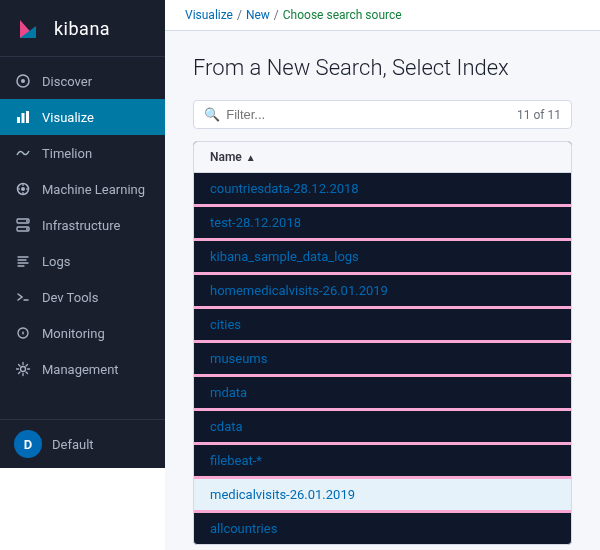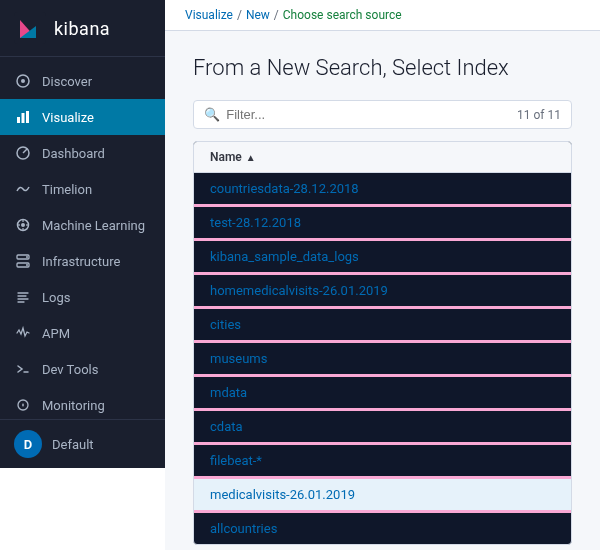--- a/index.html
+++ b/index.html
@@ -206,29 +206,20 @@
             <rect x="2" y="8" width="3" height="6" fill="currentColor"></rect>
             <rect x="6.5" y="4" width="3" height="10" fill="currentColor"></rect>
             <rect x="11" y="2" width="3" height="12" fill="currentColor"></rect>
           </svg>
         </span>
       <span>Visualize</span>
     </div>
       <div class="nav-item">
       <span class="nav-icon">
           <svg width="16" height="16" viewBox="0 0 16 16" fill="none">
-            <circle cx="8" cy="8" r="6" stroke="currentColor" stroke-width="1.5"></circle>
-            <path d="M8 8 L12 4" stroke="currentColor" stroke-width="1.5"></path>
-          </svg>
-        </span>
-      <span>Dashboard</span>
-    </div>
-      <div class="nav-item">
-      <span class="nav-icon">
-          <svg width="16" height="16" viewBox="0 0 16 16" fill="none">
             <path d="M2 10 Q5 4 8 8 Q11 12 14 6" stroke="currentColor" stroke-width="1.5" fill="none"></path>
           </svg>
         </span>
       <span>Timelion</span>
     </div>
       <div class="nav-item">
       <span class="nav-icon">
           <svg width="16" height="16" viewBox="0 0 16 16" fill="none">
             <circle cx="8" cy="8" r="5.5" stroke="currentColor" stroke-width="1.5"></circle>
             <circle cx="8" cy="8" r="2" fill="currentColor"></circle>
@@ -251,28 +242,20 @@
         </span>
       <span>Infrastructure</span>
     </div>
       <div class="nav-item">
       <span class="nav-icon">
           <svg width="16" height="16" viewBox="0 0 16 16" fill="none">
             <path d="M3 4h10 M3 7h8 M3 10h10 M3 13h6" stroke="currentColor" stroke-width="1.3" stroke-linecap="round"></path>
           </svg>
         </span>
       <span>Logs</span>
-    </div>
-      <div class="nav-item">
-      <span class="nav-icon">
-          <svg width="16" height="16" viewBox="0 0 16 16" fill="none">
-            <path d="M2 8 L4 5 L6 9 L8 3 L10 11 L12 7 L14 8" stroke="currentColor" stroke-width="1.3" fill="none" stroke-linecap="round"></path>
-          </svg>
-        </span>
-      <span>APM</span>
     </div>
       <div class="nav-item">
       <span class="nav-icon">
           <svg width="16" height="16" viewBox="0 0 16 16" fill="none">
             <path d="M3 5 L7 8 L3 11" stroke="currentColor" stroke-width="1.5" stroke-linecap="round" fill="none"></path>
             <line x1="9" y1="11" x2="13" y2="11" stroke="currentColor" stroke-width="1.5" stroke-linecap="round"></line>
           </svg>
         </span>
       <span>Dev Tools</span>
     </div>

